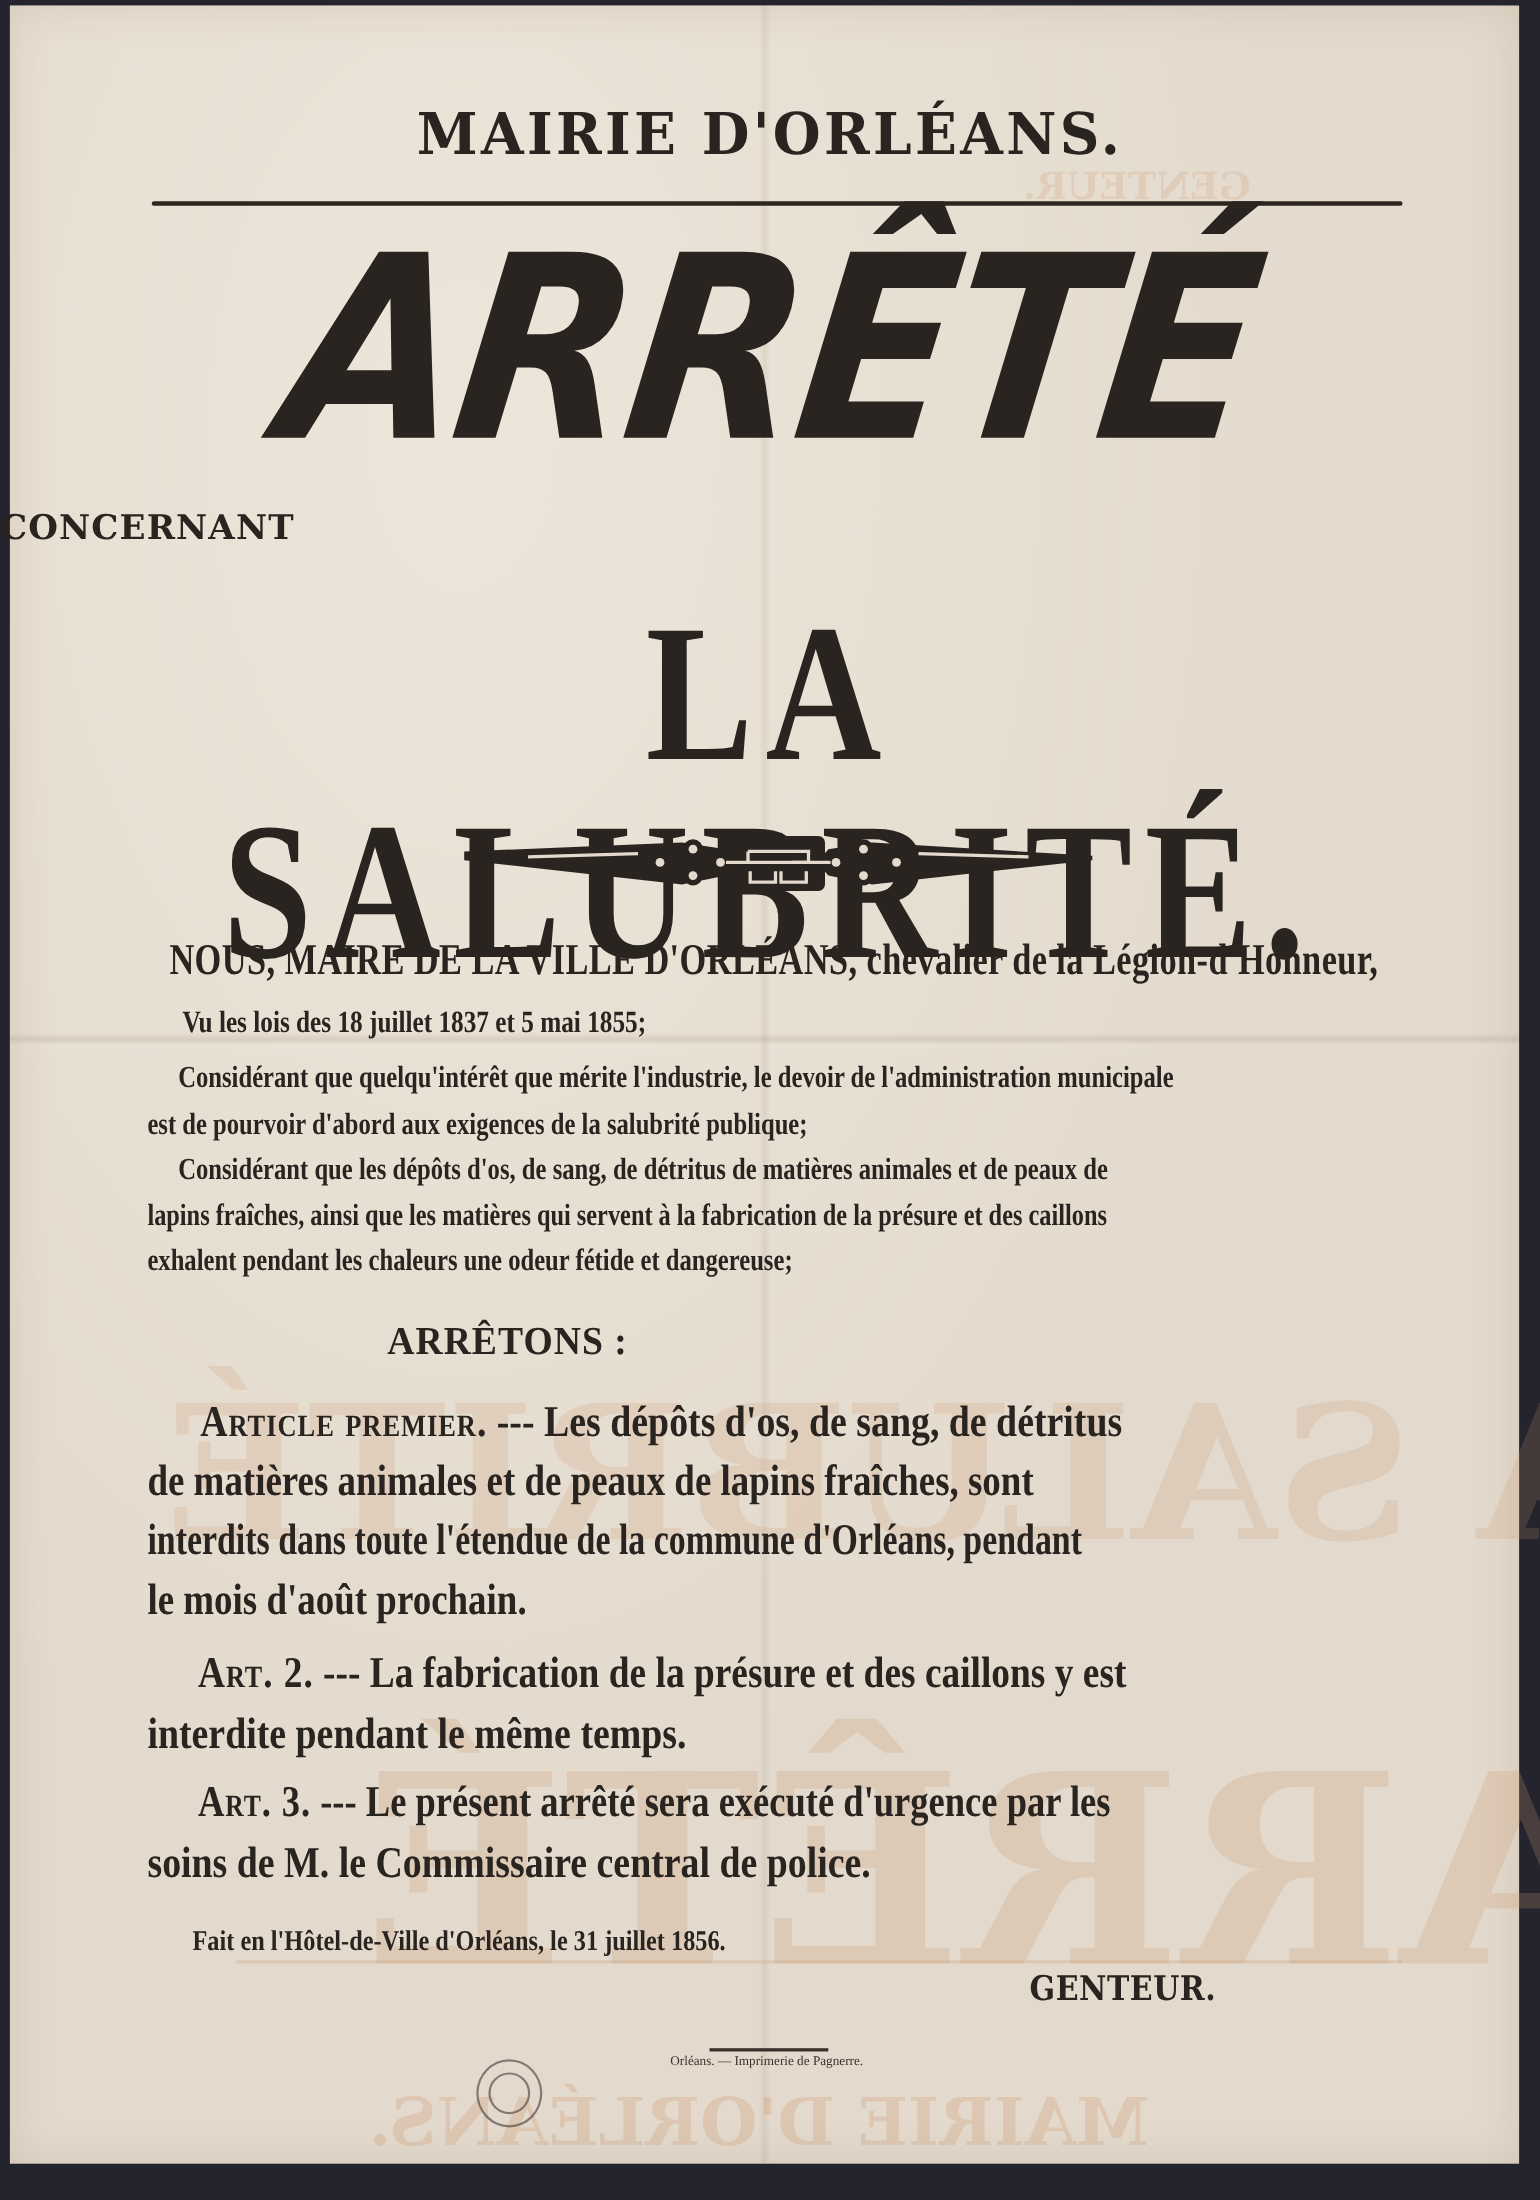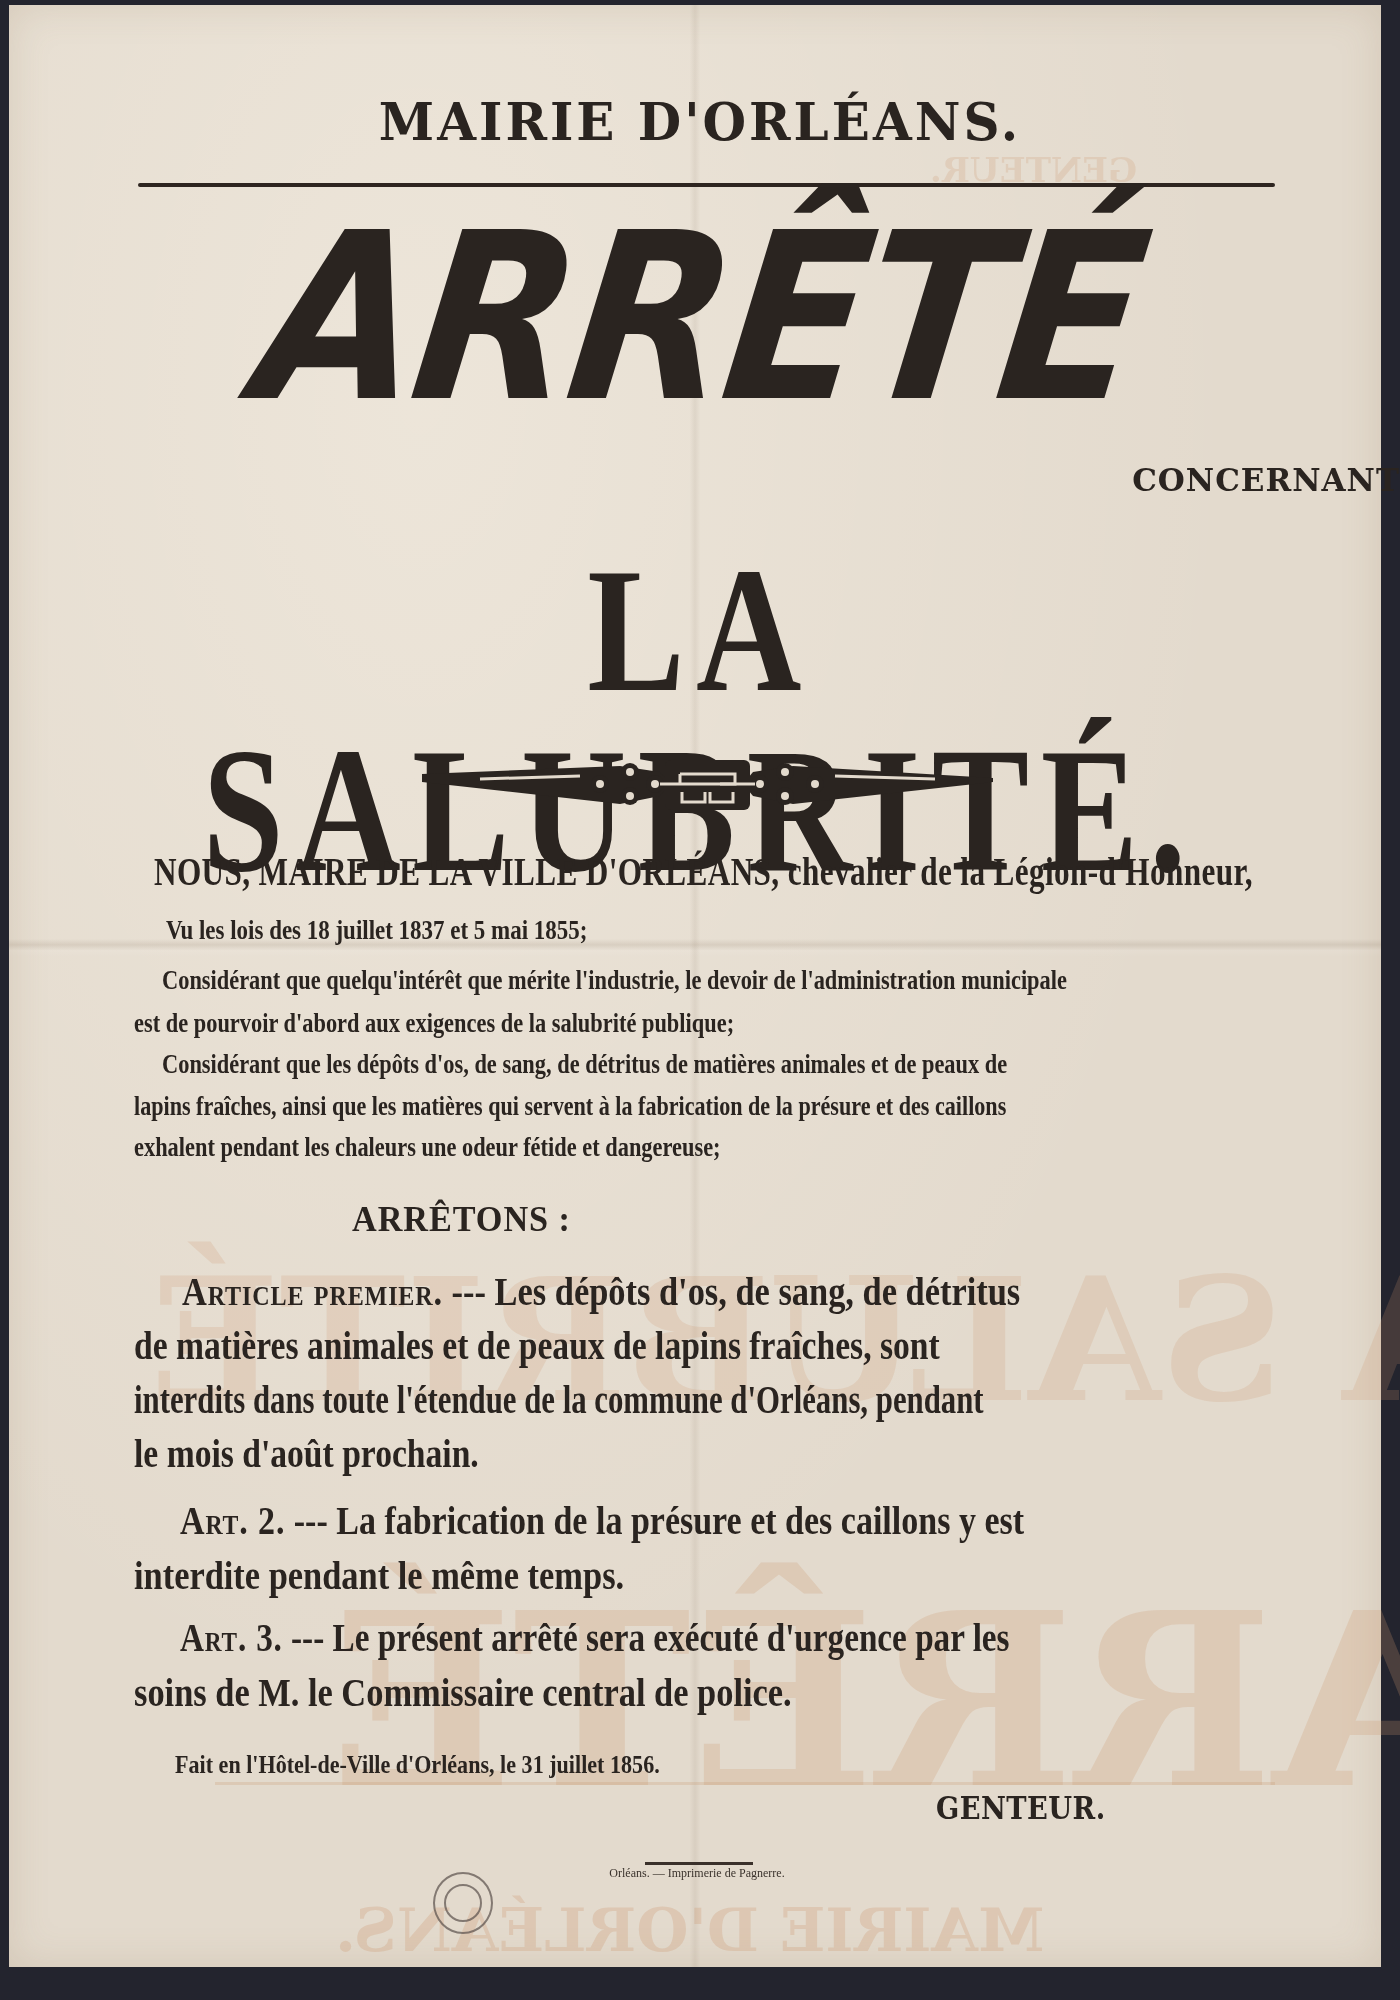--- a/index.html
+++ b/index.html
@@ -23,21 +23,21 @@
   }
   .rule-top { left:138px; top:183px; width:1137px; height:4px; background:#2e2520; border-radius:2px; }
 
   .arrete {
     left:0; width:1400px; top:188px; text-align:center;
     font-family:"DejaVu Sans", sans-serif; font-weight:bold; font-style:italic;
     font-size:232px; line-height:260px; letter-spacing:-6px;
     transform:scaleX(0.9) skewX(-8deg); transform-origin:center;
   }
   .concernant {
-    left:0; width:1400px; top:462px; text-align:right;
+    left:0; width:1400px; top:462px; text-align:left;
     font-family:"DejaVu Serif", serif; font-weight:bold; font-size:31px; letter-spacing:1px;
   }
   .salubrite {
     left:0; width:1400px; top:540px; text-align:center;
     font-family:"Liberation Serif", serif; font-weight:bold;
     font-size:178px; line-height:180px; letter-spacing:14px;
     transform:scaleX(0.82) scaleY(1.0); transform-origin:center;
   }
   .ornament { left:420px; top:752px; width:575px; height:62px; }
 

